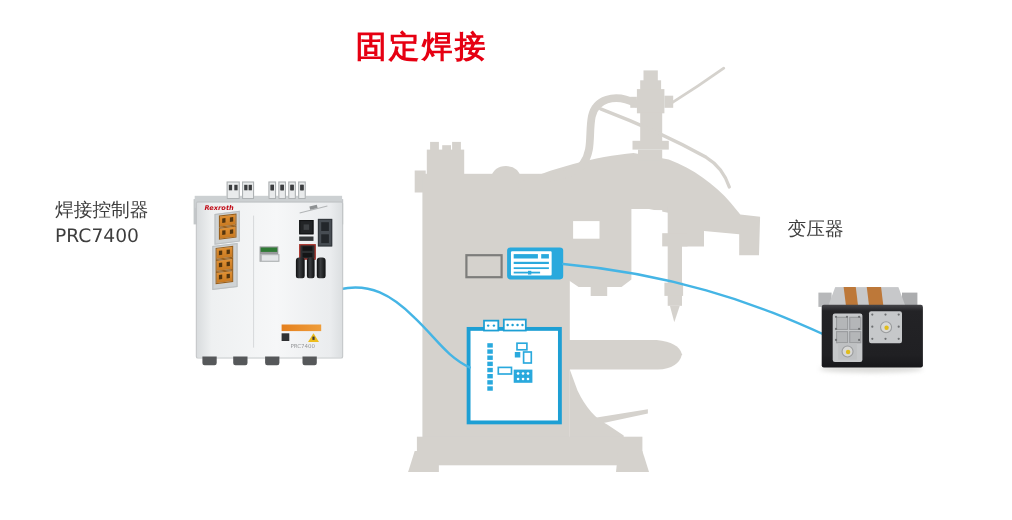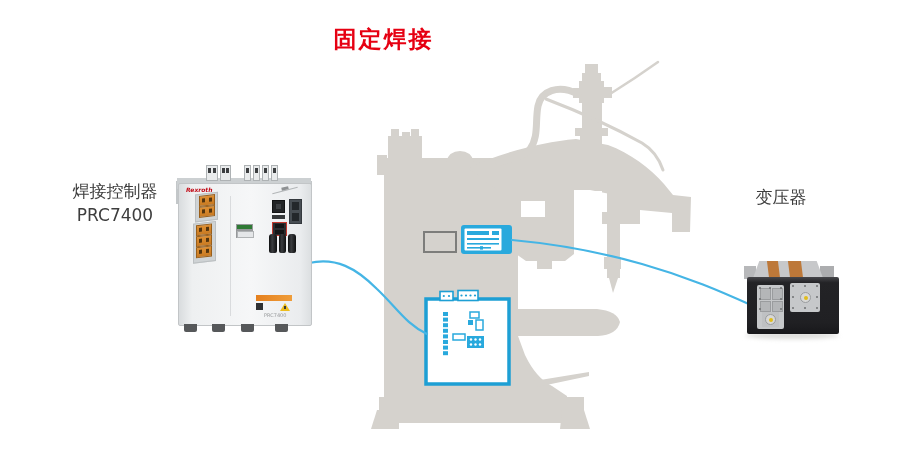--- a/index.html
+++ b/index.html
@@ -1,24 +1,24 @@
 <!DOCTYPE html>
 <html><head>
 <meta charset="utf-8">
 <style>
   html,body{margin:0;padding:0;background:#fff;}
   .stage{position:relative;width:920px;height:473px;background:#ffffff;overflow:hidden;
          font-family:"DejaVu Sans",sans-serif;}
 
   
   .title{position:absolute;left:0;top:24px;width:767px;text-align:center;
-         font-size:23px;font-weight:bold;letter-spacing:2px;color:#e60012;}
-  .label{position:absolute;text-align:center;color:#3d3d3d;font-size:17px;line-height:24px;}
+         font-size:28px;font-weight:bold;letter-spacing:2px;color:#e60012;}
+  .label{position:absolute;text-align:left;color:#3d3d3d;font-size:17px;line-height:24px;}
   .label-left{left:50px;top:179px;width:130px;}
-  .label-right{left:716px;top:185px;width:130px;}
+  .label-right{left:716px;top:197px;width:130px;}
 
   
   .scene-svg{position:absolute;left:0;top:0;}
 
   
   .controller{position:absolute;left:176px;top:164px;width:136px;height:172px;}
   .controller > div, .controller span{position:absolute;}
   .ctl-rail{left:1px;top:14px;width:134px;height:11px;background:#ccd0d2;}
   .ctl-tab-l{left:0;top:17px;width:7px;height:23px;background:#c3c7c9;}
   .ctl-tab-r{left:129px;top:17px;width:7px;height:23px;background:#c3c7c9;}

